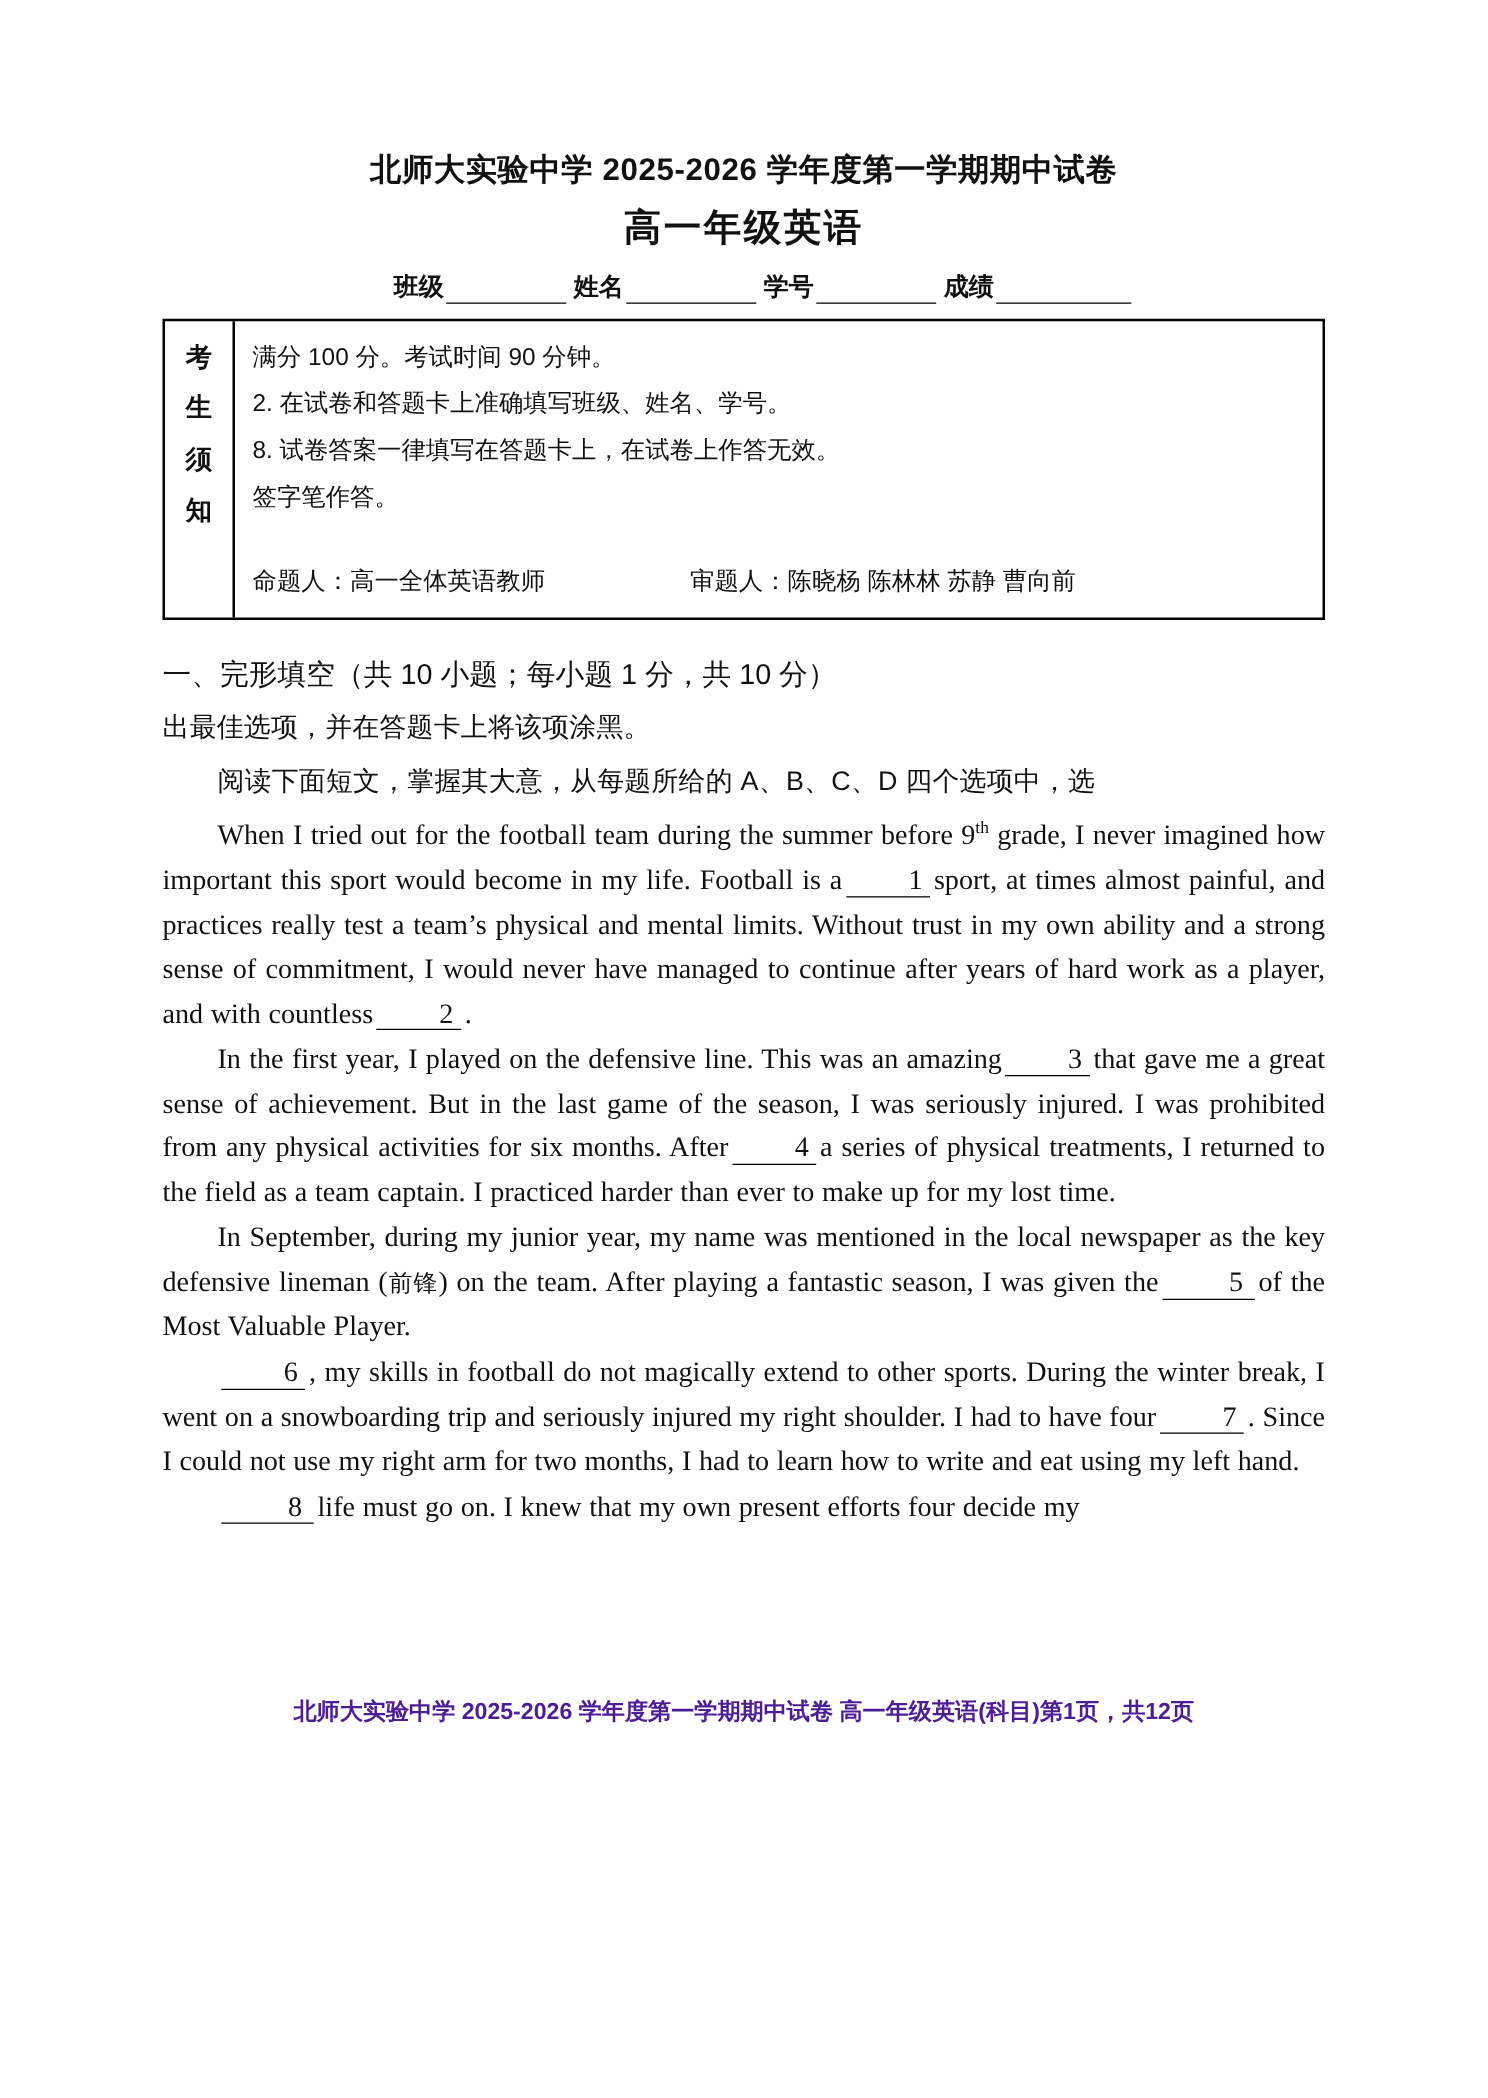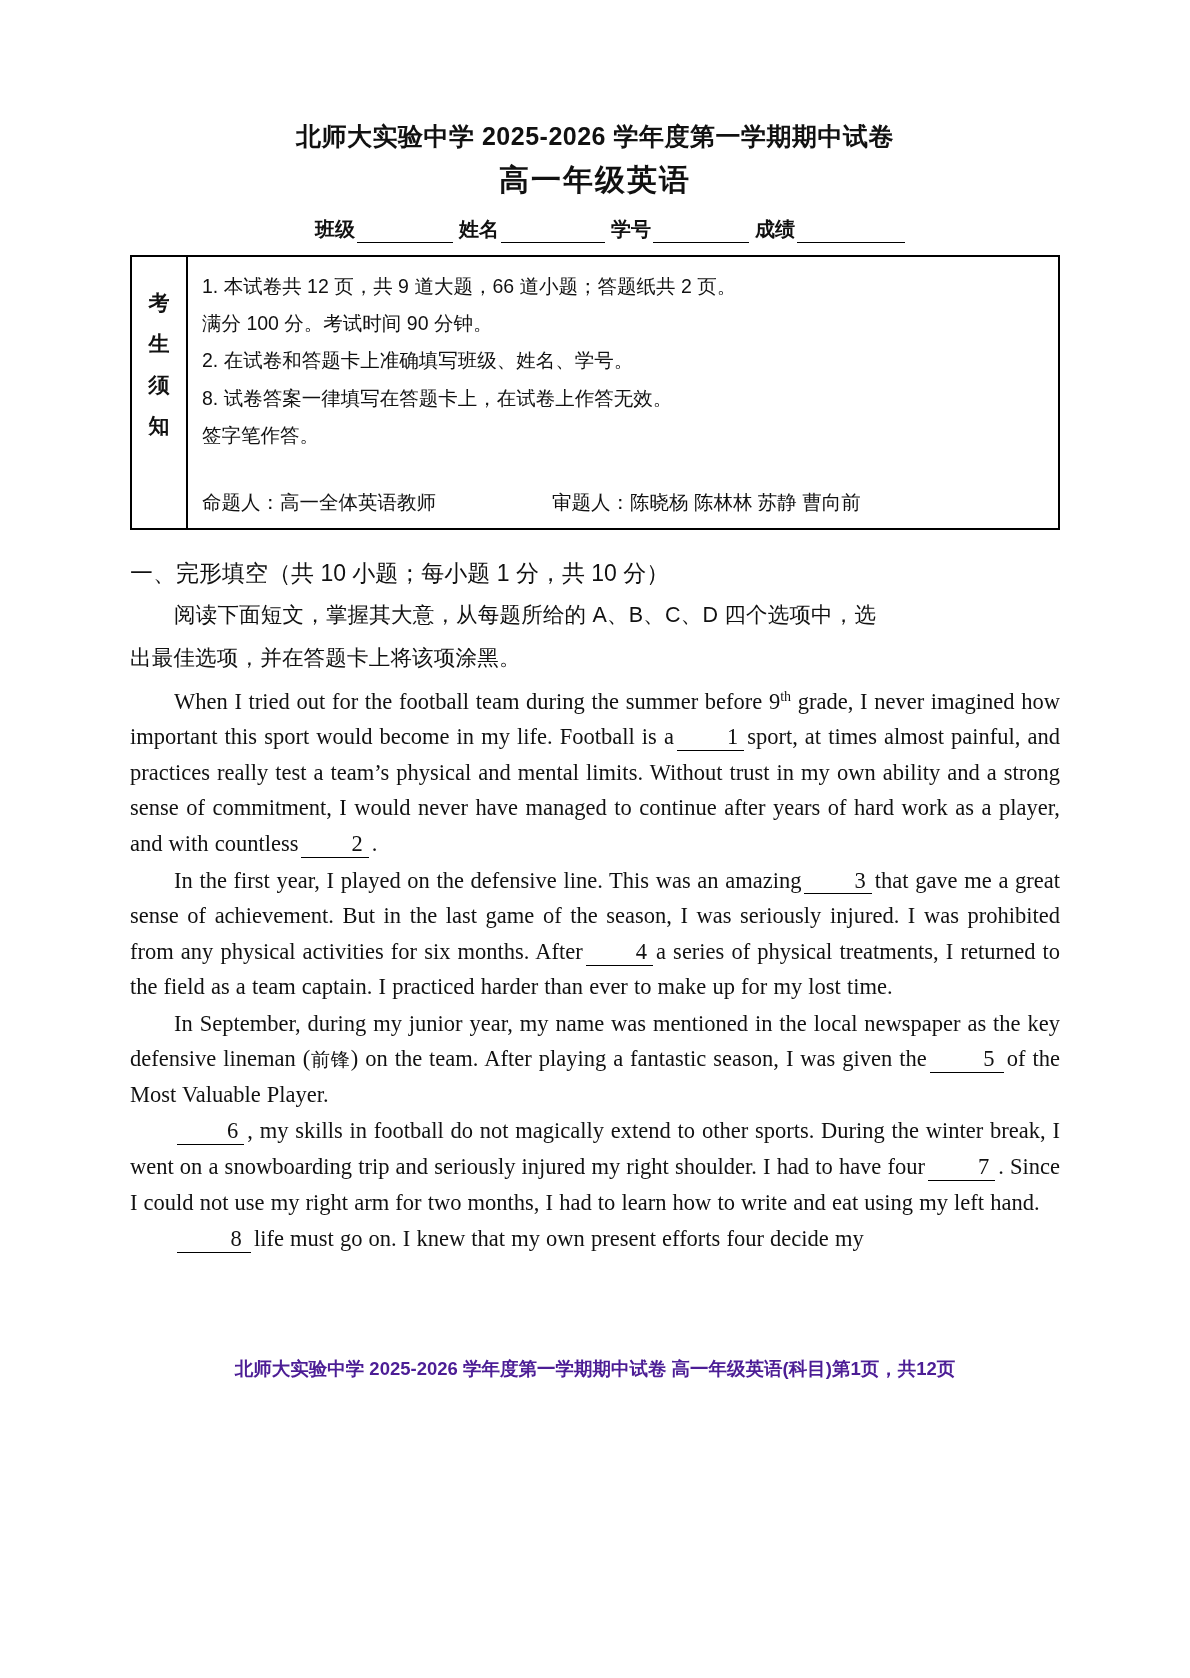--- a/index.html
+++ b/index.html
@@ -35,21 +35,21 @@
     text-align: center;
     font-family: "Liberation Sans", "DejaVu Sans", sans-serif;
     font-weight: bold;
     font-size: 25px;
     letter-spacing: 0.5px;
     margin: 0 0 10px 0;
     line-height: 1.3;
   }
   .exam-subtitle {
     text-align: center;
-    font-family: Liberation Mono, monospace;
+    font-family: Liberation Sans, sans-serif;
     font-weight: bold;
     font-size: 30px;
     letter-spacing: 2px;
     margin: 0 0 14px 0;
     line-height: 1.3;
   }
   .info-row {
     display: flex;
     justify-content: center;
     align-items: flex-end;
@@ -217,36 +217,35 @@
 
     <div class="notice">
       <div class="notice-side">
         <span>考</span>
         <span>生</span>
         <span>须</span>
         <span>知</span>
       </div>
       <div class="notice-body">
         <ul class="notice-list">
-          <li>1. 本试卷共 12 页，共 9 道大题，66 道小题；答题纸共 2 页。</li>
           <li class="notice-sub">满分 100 分。考试时间 90 分钟。</li>
           <li>2. 在试卷和答题卡上准确填写班级、姓名、学号。</li>
           <li>8. 试卷答案一律填写在答题卡上，在试卷上作答无效。</li>
           <li class="notice-sub">签字笔作答。</li>
         </ul>
         <div class="notice-credits">
           <span class="credit-author">命题人：高一全体英语教师</span>
           <span class="credit-reviewer">审题人：陈晓杨 陈林林 苏静 曹向前</span>
         </div>
       </div>
     </div>
 
     <div class="section-heading">一、完形填空（共 10 小题；每小题 1 分，共 10 分）</div>
+    <div class="cn-instruction" style="text-indent:0;">出最佳选项，并在答题卡上将该项涂黑。</div>
     <div class="cn-instruction">阅读下面短文，掌握其大意，从每题所给的 A、B、C、D 四个选项中，选</div>
-    <div class="cn-instruction" style="text-indent:0;">出最佳选项，并在答题卡上将该项涂黑。</div>
 
     <div class="passage">
 
       <p class="para"><span>When I tried out for the football team during the summer before 9</span><sup>th</sup><span> grade, I never imagined how important this sport would become in my life. Football is a</span><span class="blank">1</span><span>sport, at times almost painful, and practices really test a team’s physical and mental limits. Without trust in my own ability and a strong sense of commitment, I would never have managed to continue after years of hard work as a player, and with countless</span><span class="blank">2</span><span>.</span></p>
 
       <p class="para"><span>In the first year, I played on the defensive line. This was an amazing</span><span class="blank">3</span><span>that gave me a great sense of achievement. But in the last game of the season, I was seriously injured. I was prohibited from any physical activities for six months. After</span><span class="blank">4</span><span>a series of physical treatments, I returned to the field as a team captain. I practiced harder than ever to make up for my lost time.</span></p>
 
       <p class="para"><span>In September, during my junior year, my name was mentioned in the local newspaper as the key defensive lineman (</span><span class="cn-gloss">前锋</span><span>) on the team. After playing a fantastic season, I was given the</span><span class="blank wide">5</span><span>of the Most Valuable Player.</span></p>
 
       <p class="para"><span class="blank">6</span><span>, my skills in football do not magically extend to other sports. During the winter break, I went on a snowboarding trip and seriously injured my right shoulder. I had to have four</span><span class="blank">7</span><span>. Since I could not use my right arm for two months, I had to learn how to write and eat using my left hand.</span></p>

